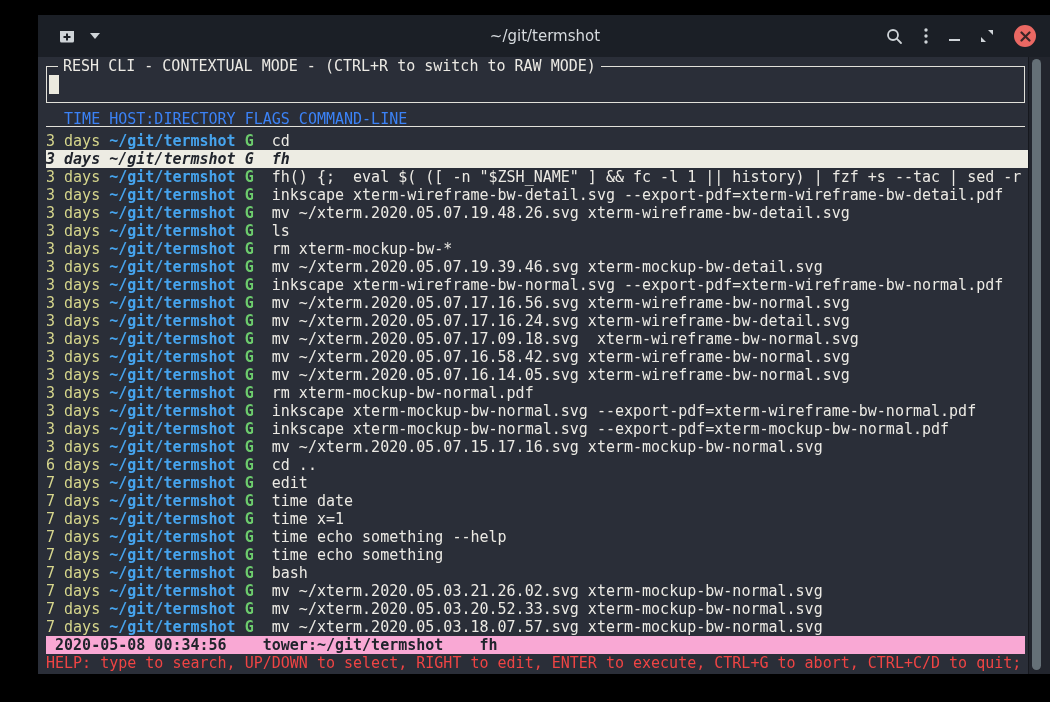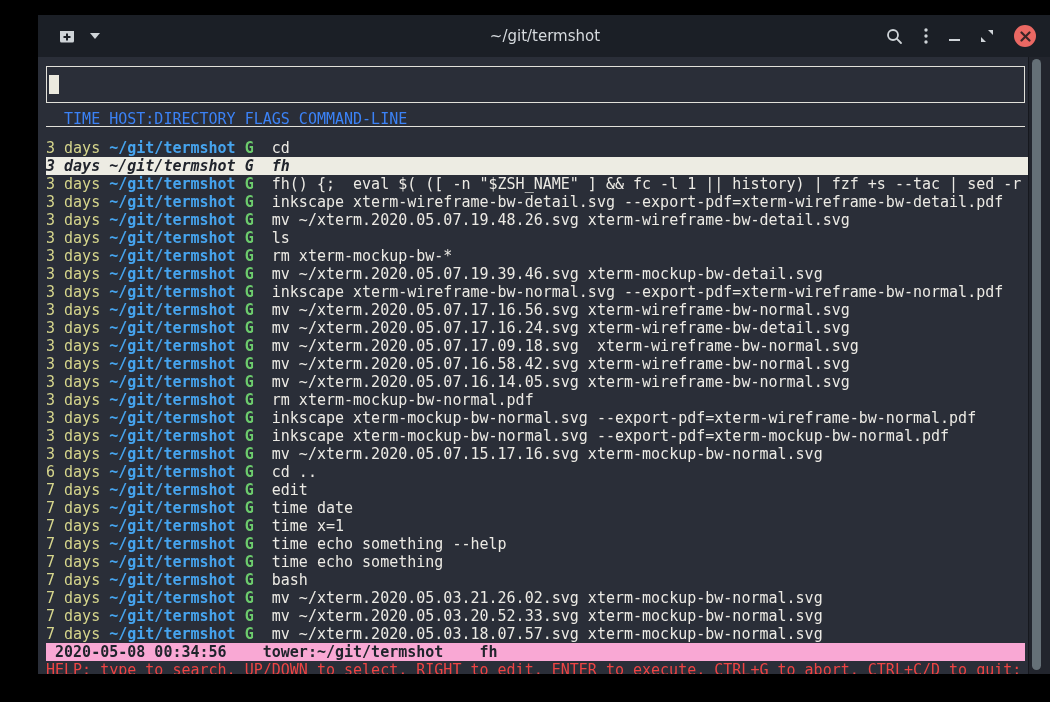--- a/index.html
+++ b/index.html
@@ -31,21 +31,21 @@
 
   .searchbox { margin-top:9px; margin-right:3px; height:37px; border:1px solid #e2e1da;
                position:relative; }
   .searchbox-title { position:absolute; top:-10px; left:11px; padding:0 5px;
                      background:#2a2e38; white-space:pre; color:#eceae4; }
   .cursor-block { position:absolute; left:2px; top:8px; width:10px; height:19px; background:#eceadf; }
 
   .table-header { margin-top:7px; margin-right:3px; height:17px; border-bottom:1px solid #e2e1da;
                   white-space:pre; color:#3b82f6; }
 
-  .rows { margin-top:12px; }
+  .rows { margin-top:5px; }
   .row { height:18px; white-space:pre; }
   .row .t { color:#d6d68c; }
   .row .p { color:#46a4ee; font-weight:bold; }
   .row .f { color:#6dcc6d; font-weight:bold; }
   .row .c { color:#eceae4; }
   .row.selected { background:#edece3;font-style:italic; }
   .row.selected .t, .row.selected .p, .row.selected .f, .row.selected .c
       { color:#20242c; font-weight:bold; }
 
   .statusbar { height:18px; background:#f9a8d4; color:#20242c; font-weight:bold;
@@ -105,20 +105,21 @@
           <line x1="9.5" y1="1.5" x2="1.5" y2="9.5" stroke="#3a2527" stroke-width="2.2" stroke-linecap="round"></line>
         </svg>
       </span>
     </div>
   </div>
 
   <div class="term">
     <div class="term-content">
 
       <div class="searchbox">
+        <span class="searchbox-title">RESH CLI - CONTEXTUAL MODE - (CTRL+R to switch to RAW MODE)</span>
         <span class="cursor-block"></span>
       </div>
 
       <div class="table-header">  TIME HOST:DIRECTORY FLAGS COMMAND-LINE</div>
 
       <div class="rows">
           <div class="row"><span class="t">3 days </span><span class="p">~/git/termshot</span><span class="f"> G  </span><span class="c">cd</span></div>
           <div class="row selected"><span class="t">3 days </span><span class="p">~/git/termshot</span><span class="f"> G  </span><span class="c">fh</span></div>
           <div class="row"><span class="t">3 days </span><span class="p">~/git/termshot</span><span class="f"> G  </span><span class="c">fh() {;  eval $( ([ -n "$ZSH_NAME" ] &amp;&amp; fc -l 1 || history) | fzf +s --tac | sed -r</span></div>
           <div class="row"><span class="t">3 days </span><span class="p">~/git/termshot</span><span class="f"> G  </span><span class="c">inkscape xterm-wireframe-bw-detail.svg --export-pdf=xterm-wireframe-bw-detail.pdf</span></div>

